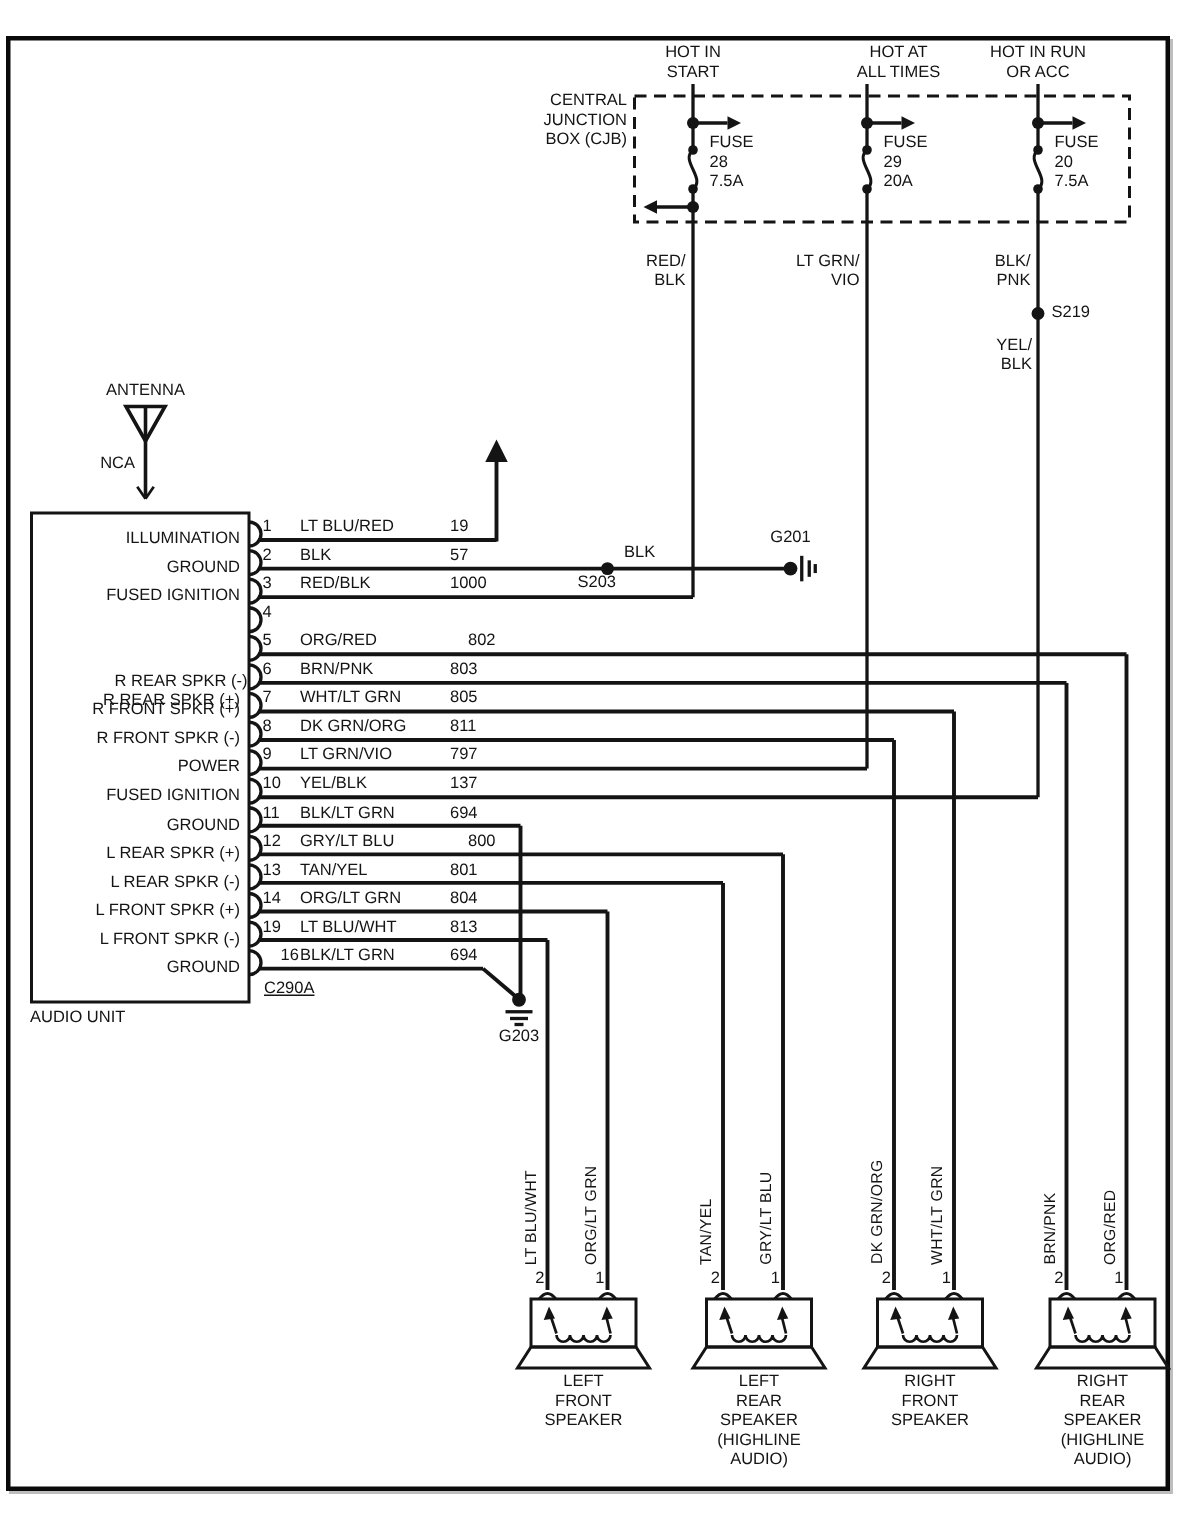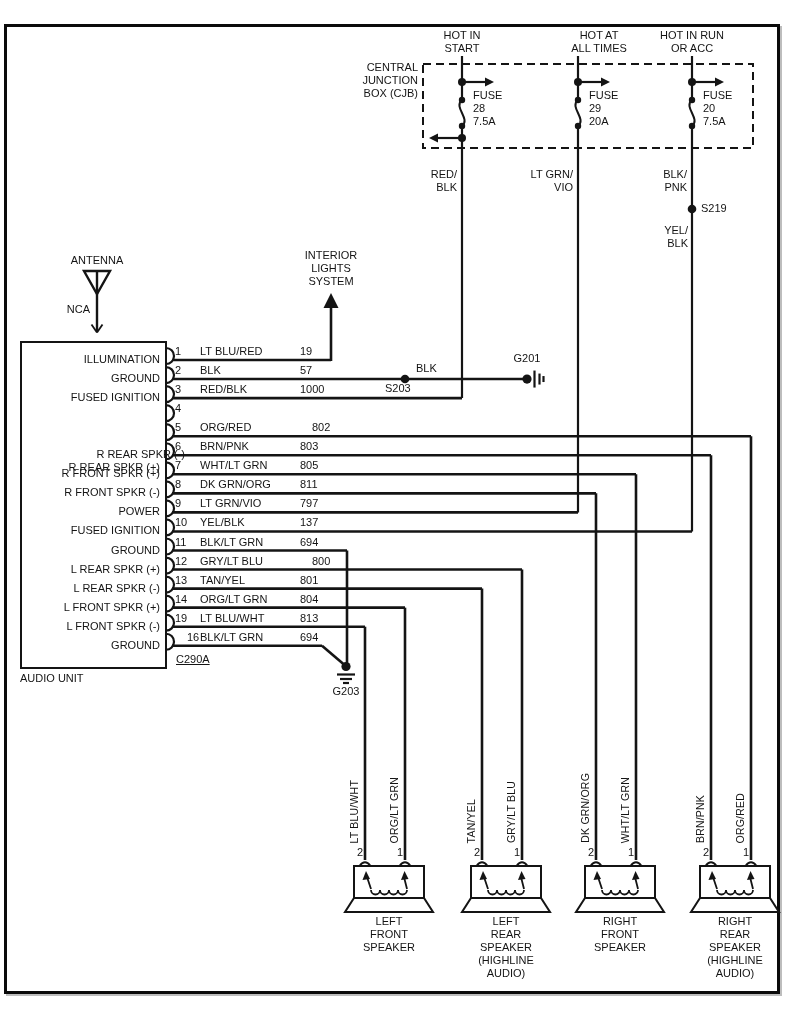--- a/index.html
+++ b/index.html
@@ -143,23 +143,20 @@
       <polygon points="750.5,871 747,880 754.5,879" fill="#141414"></polygon>
       <path d="M 705.5 866 Q 711 858.5 716.5 866" stroke="#141414" stroke-width="2" fill="none"></path>
       <path d="M 745.5 866 Q 751 858.5 756.5 866" stroke="#141414" stroke-width="2" fill="none"></path>
     </svg>
 
   <div class="t r" style="right:373px;top:61px">CENTRAL
 JUNCTION
 BOX (CJB)</div>
   <div class="t c" style="left:52px;top:254px;width:90px">ANTENNA</div>
   <div class="t r" style="right:701px;top:303px">NCA</div>
-  <div class="t c" style="left:286px;top:249px;width:90px">INTERIOR
-LIGHTS
-SYSTEM</div>
   <div class="t" style="left:20px;top:672px">AUDIO UNIT</div>
   <div class="t u" style="left:176px;top:653px">C290A</div>
   <div class="t c" style="left:502px;top:352px;width:50px">G201</div>
   <div class="t" style="left:416px;top:362px">BLK</div>
   <div class="t" style="left:385px;top:382px">S203</div>
   <div class="t c" style="left:321px;top:685px;width:50px">G203</div>
   <div class="t" style="left:701px;top:202px">S219</div>
   <div class="t r" style="right:103px;top:224px">YEL/
 BLK</div>
 
@@ -198,21 +195,21 @@
       <div class="t" style="left: 300px; top: 383.1px;">1000</div>
       <div class="t r" style="right: 631px; top: 391.1px;">FUSED IGNITION</div>
       <div class="t" style="left: 175px; top: 402.15px;">4</div>
       <div class="t" style="left: 175px; top: 421.2px;">5</div>
       <div class="t" style="left: 200px; top: 421.2px;">ORG/RED</div>
       <div class="t" style="left: 300px; top: 421.2px; margin-left: 12px;">802</div>
       <div class="t r" style="right: 631px; top: 429.2px; margin-top: 32px;">R REAR SPKR (+)</div>
       <div class="t" style="left: 175px; top: 440.25px;">6</div>
       <div class="t" style="left: 200px; top: 440.25px;">BRN/PNK</div>
       <div class="t" style="left: 300px; top: 440.25px;">803</div>
-      <div class="t r" style="right: 606px; top: 448.25px;">R REAR SPKR (-)</div>
+      <div class="t r" style="right: 626px; top: 448.25px;">R REAR SPKR (-)</div>
       <div class="t" style="left: 175px; top: 459.3px;">7</div>
       <div class="t" style="left: 200px; top: 459.3px;">WHT/LT GRN</div>
       <div class="t" style="left: 300px; top: 459.3px;">805</div>
       <div class="t r" style="right: 631px; top: 467.3px;">R FRONT SPKR (+)</div>
       <div class="t" style="left: 175px; top: 478.35px;">8</div>
       <div class="t" style="left: 200px; top: 478.35px;">DK GRN/ORG</div>
       <div class="t" style="left: 300px; top: 478.35px;">811</div>
       <div class="t r" style="right: 631px; top: 486.35px;">R FRONT SPKR (-)</div>
       <div class="t" style="left: 175px; top: 497.4px;">9</div>
       <div class="t" style="left: 200px; top: 497.4px;">LT GRN/VIO</div>

